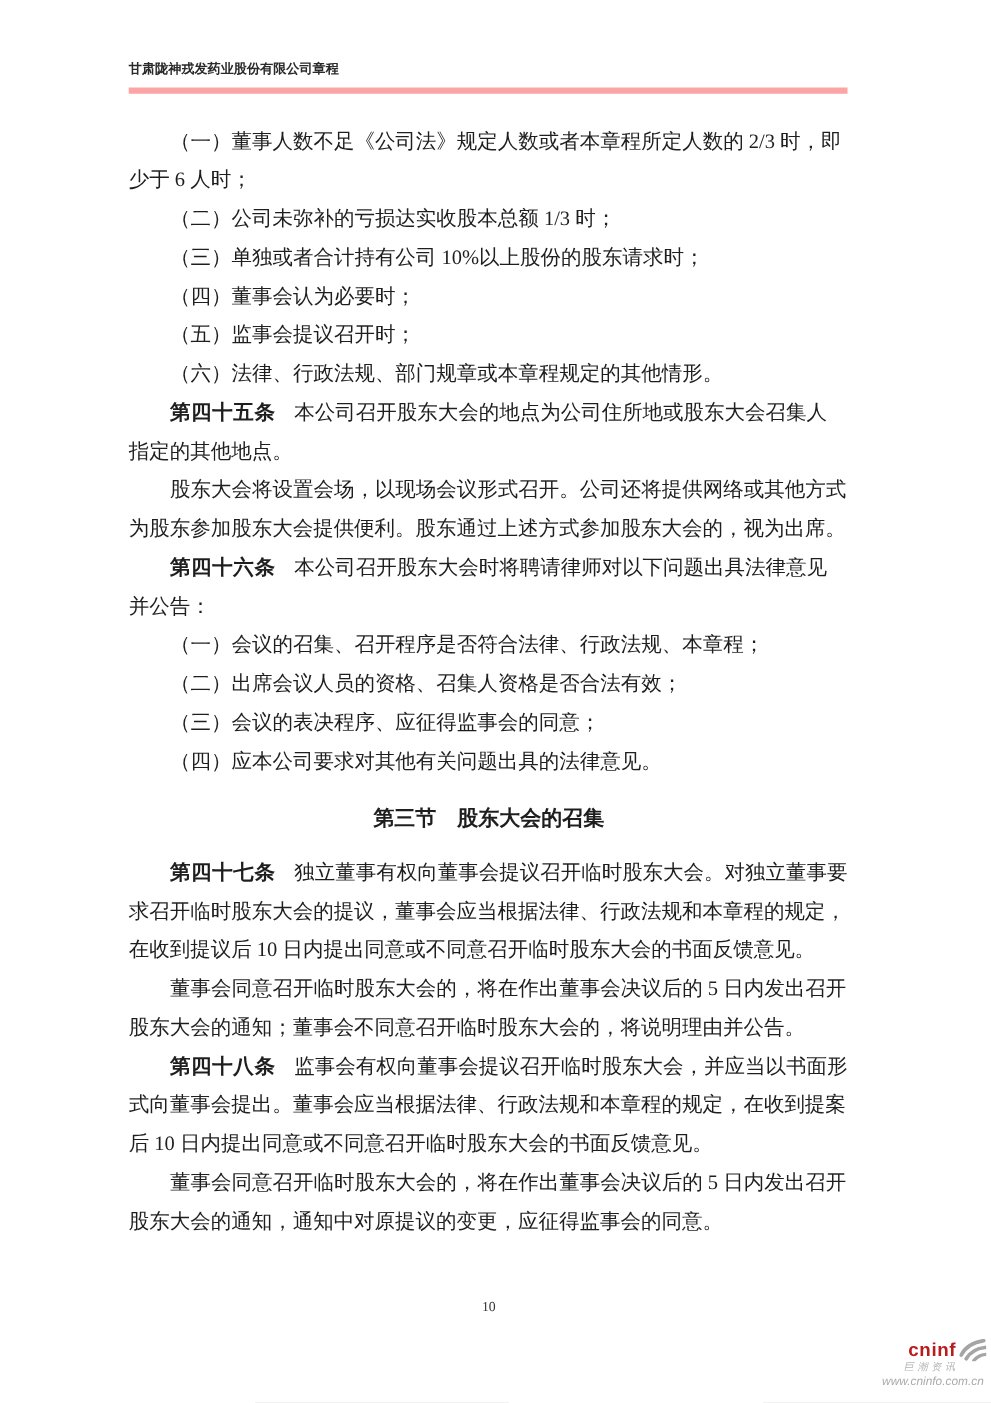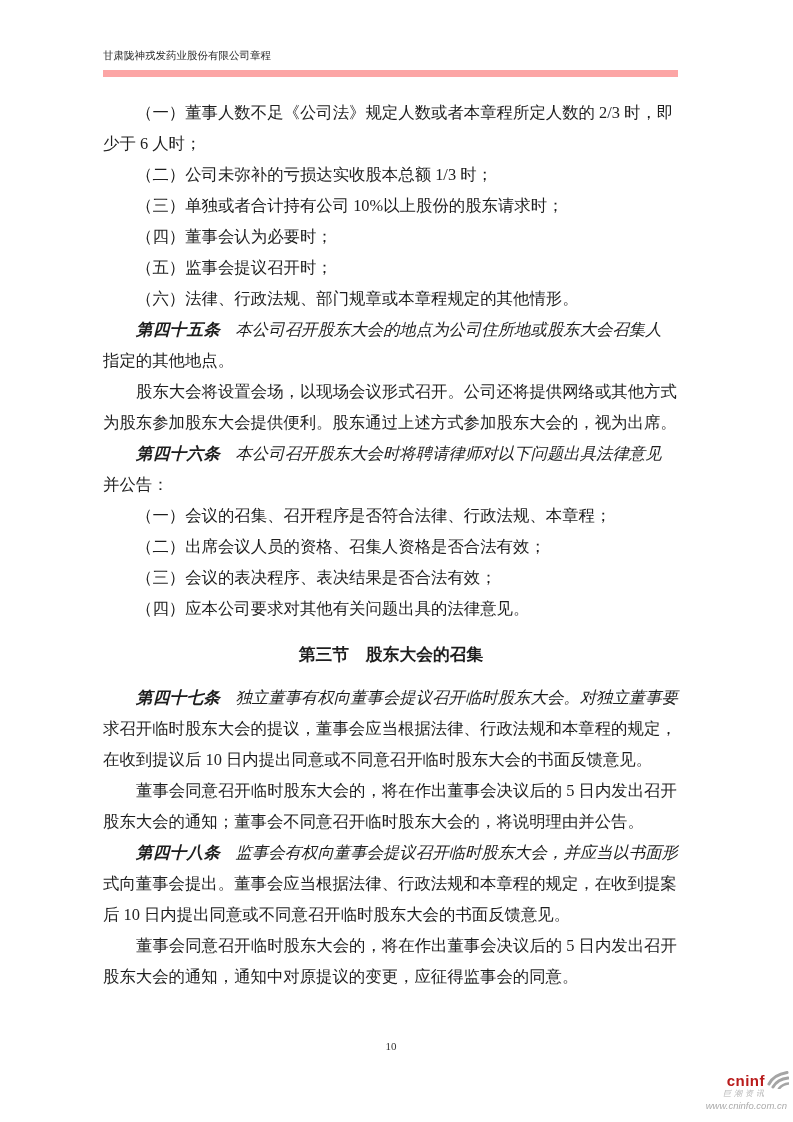--- a/index.html
+++ b/index.html
@@ -9,30 +9,30 @@
     margin:0 auto;
     background:#ffffff;
     font-family:"Liberation Serif","DejaVu Serif",serif;
     color:#222222;
     overflow:hidden;
   }
   
   .header{
     position:absolute;top:48px;left:103px;width:575px;
     font-size:10.5px;line-height:16px;color:#2a2a2a;
-    padding-bottom:6px;border-bottom:7px solid #fca5a5;
+    padding-bottom:6px;border-bottom:5px solid #fca5a5;font-weight:bold;
   }
   
   .doc-body{
     position:absolute;top:97px;left:103px;width:576px;
     font-size:16.4px;color:#1e1e1e;
   }
   .line{height:31px;line-height:31px;white-space:nowrap;}
   .line.indent{padding-left:33px;}
-  .line.article{padding-left:33px;font-style:italic;}
+  .line.article{padding-left:33px;}
   .line.article b{font-weight:bold;margin-right:15px;letter-spacing:.5px;}
   .line.heading{
     text-align:center;font-weight:bold;font-size:16.8px;
     margin-top:15px;margin-bottom:12px;padding-left:0;
   }
   
   .page-number{
     position:absolute;top:1040px;left:103px;width:576px;
     text-align:center;font-size:11px;color:#333;
   }
@@ -71,21 +71,21 @@
       <div class="line indent">（五）监事会提议召开时；</div>
       <div class="line indent">（六）法律、行政法规、部门规章或本章程规定的其他情形。</div>
       <div class="line article"><b>第四十五条</b><span>本公司召开股东大会的地点为公司住所地或股东大会召集人</span></div>
       <div class="line cont">指定的其他地点。</div>
       <div class="line indent">股东大会将设置会场，以现场会议形式召开。公司还将提供网络或其他方式</div>
       <div class="line cont">为股东参加股东大会提供便利。股东通过上述方式参加股东大会的，视为出席。</div>
       <div class="line article"><b>第四十六条</b><span>本公司召开股东大会时将聘请律师对以下问题出具法律意见</span></div>
       <div class="line cont">并公告：</div>
       <div class="line indent">（一）会议的召集、召开程序是否符合法律、行政法规、本章程；</div>
       <div class="line indent">（二）出席会议人员的资格、召集人资格是否合法有效；</div>
-      <div class="line indent">（三）会议的表决程序、表决结果是否合法有效；</div>
+      <div class="line indent">（三）会议的表决程序、应征得监事会的同意；</div>
       <div class="line indent">（四）应本公司要求对其他有关问题出具的法律意见。</div>
       <div class="line heading">第三节　股东大会的召集</div>
       <div class="line article"><b>第四十七条</b><span>独立董事有权向董事会提议召开临时股东大会。对独立董事要</span></div>
       <div class="line cont">求召开临时股东大会的提议，董事会应当根据法律、行政法规和本章程的规定，</div>
       <div class="line cont">在收到提议后 10 日内提出同意或不同意召开临时股东大会的书面反馈意见。</div>
       <div class="line indent">董事会同意召开临时股东大会的，将在作出董事会决议后的 5 日内发出召开</div>
       <div class="line cont">股东大会的通知；董事会不同意召开临时股东大会的，将说明理由并公告。</div>
       <div class="line article"><b>第四十八条</b><span>监事会有权向董事会提议召开临时股东大会，并应当以书面形</span></div>
       <div class="line cont">式向董事会提出。董事会应当根据法律、行政法规和本章程的规定，在收到提案</div>
       <div class="line cont">后 10 日内提出同意或不同意召开临时股东大会的书面反馈意见。</div>

